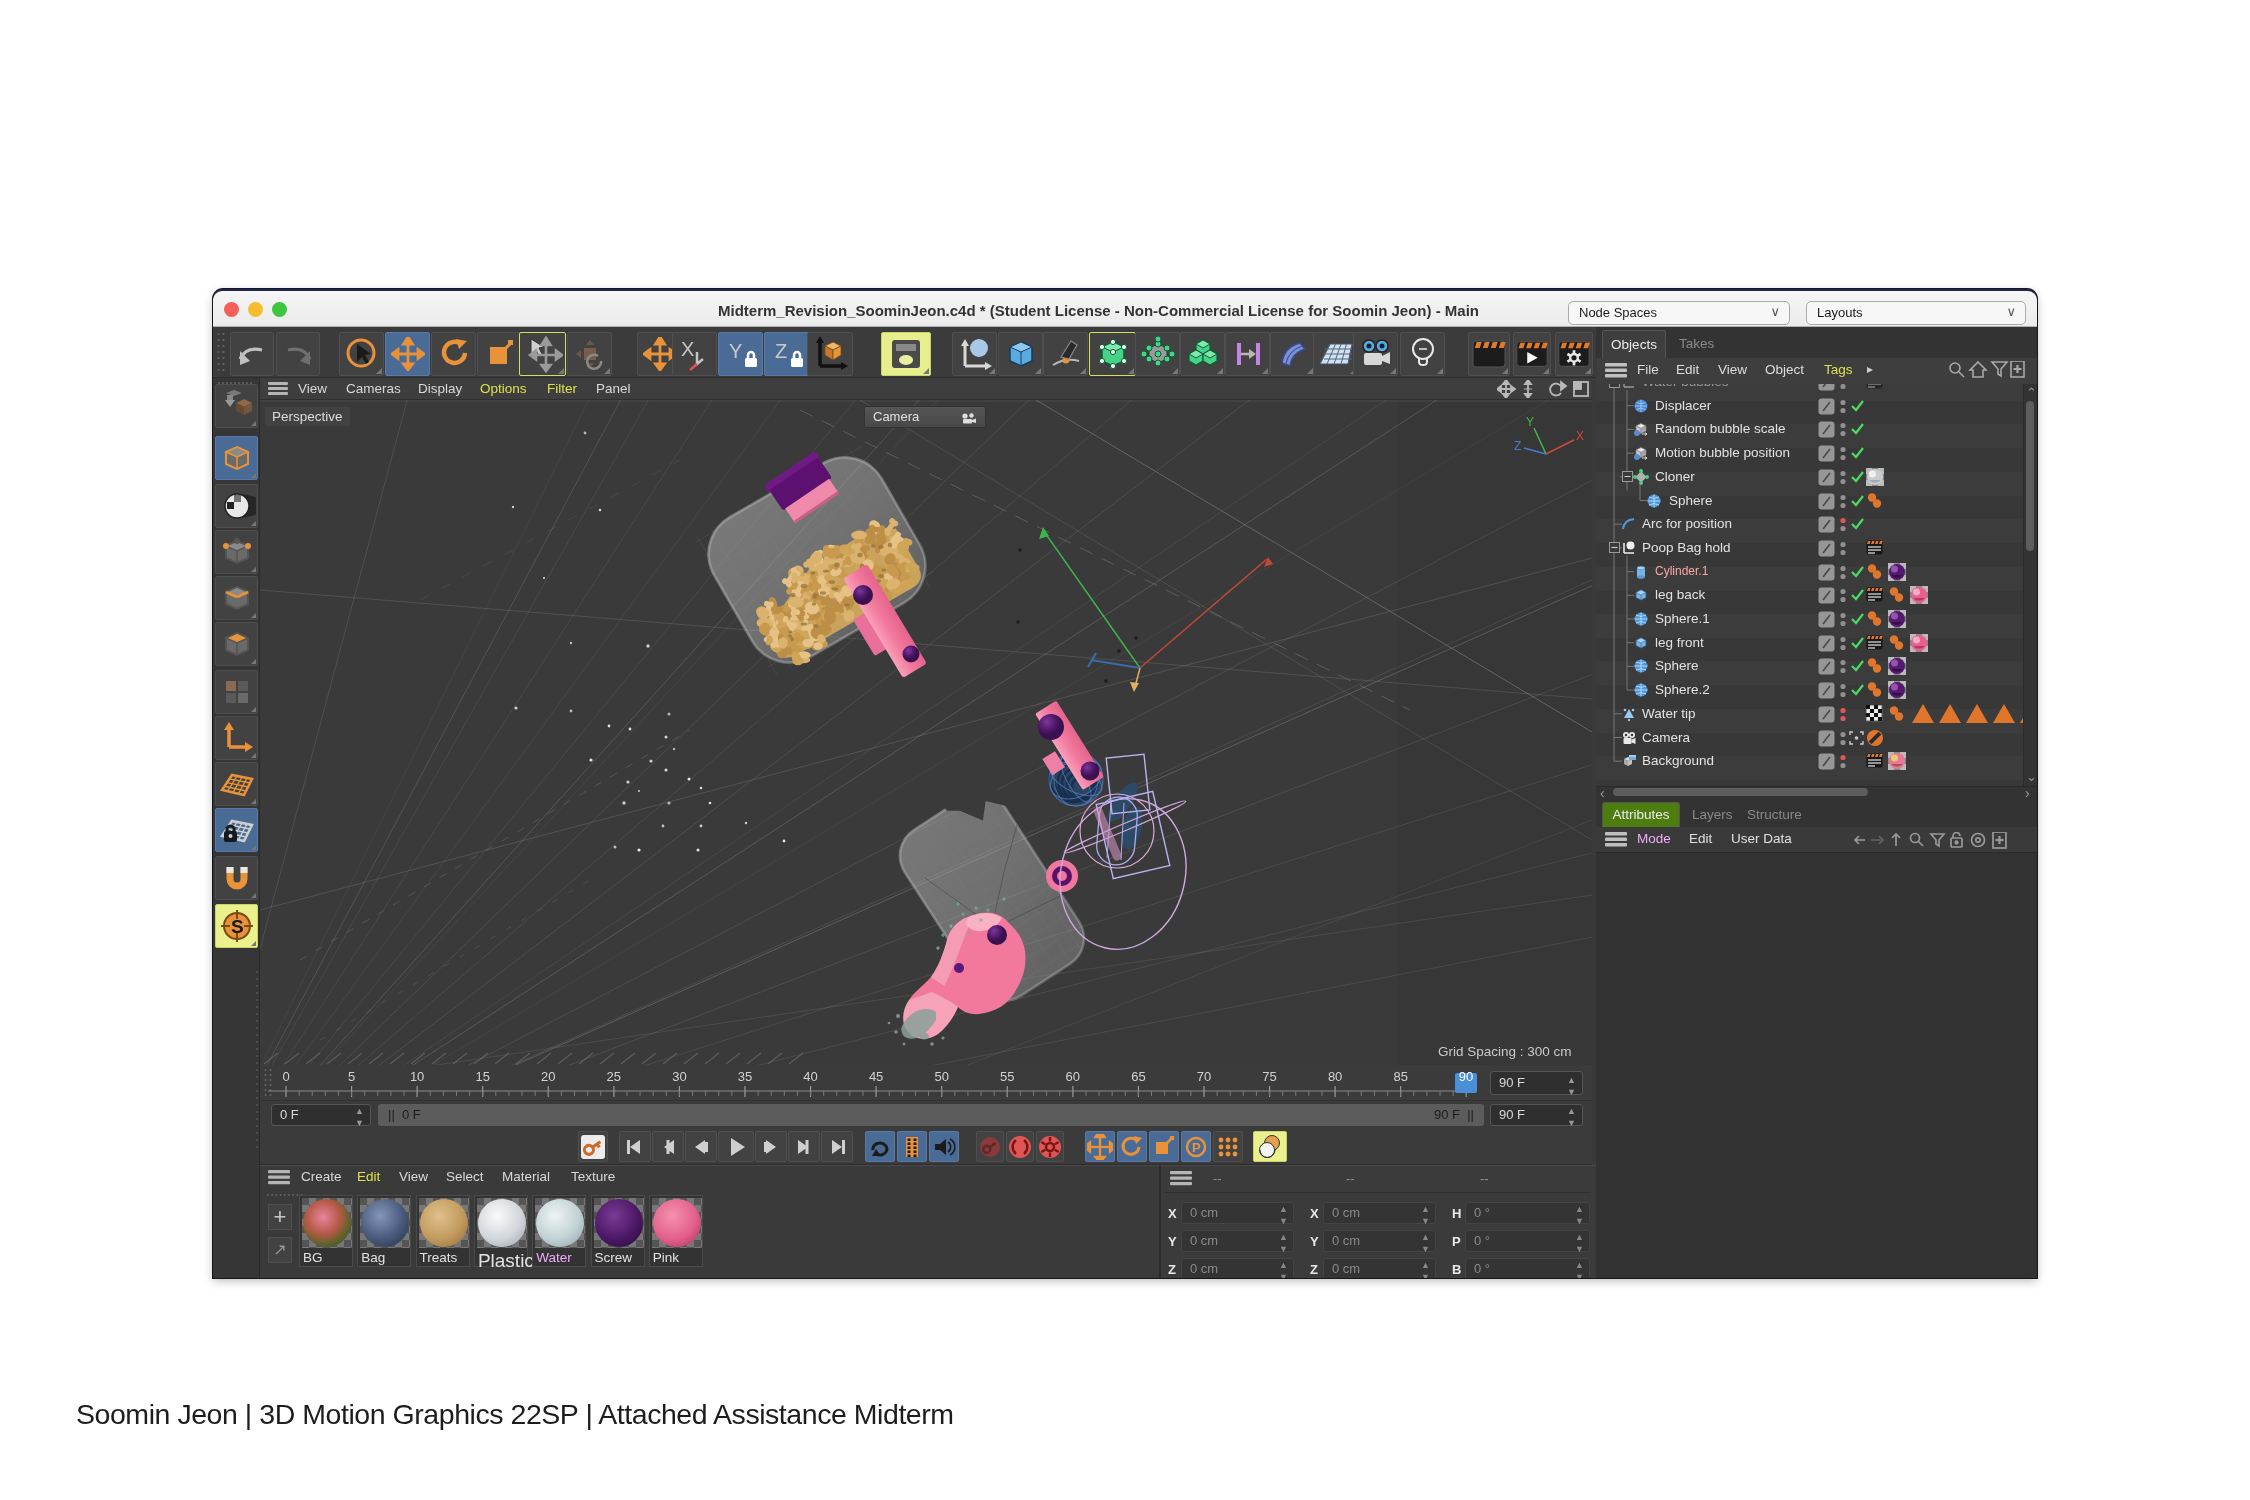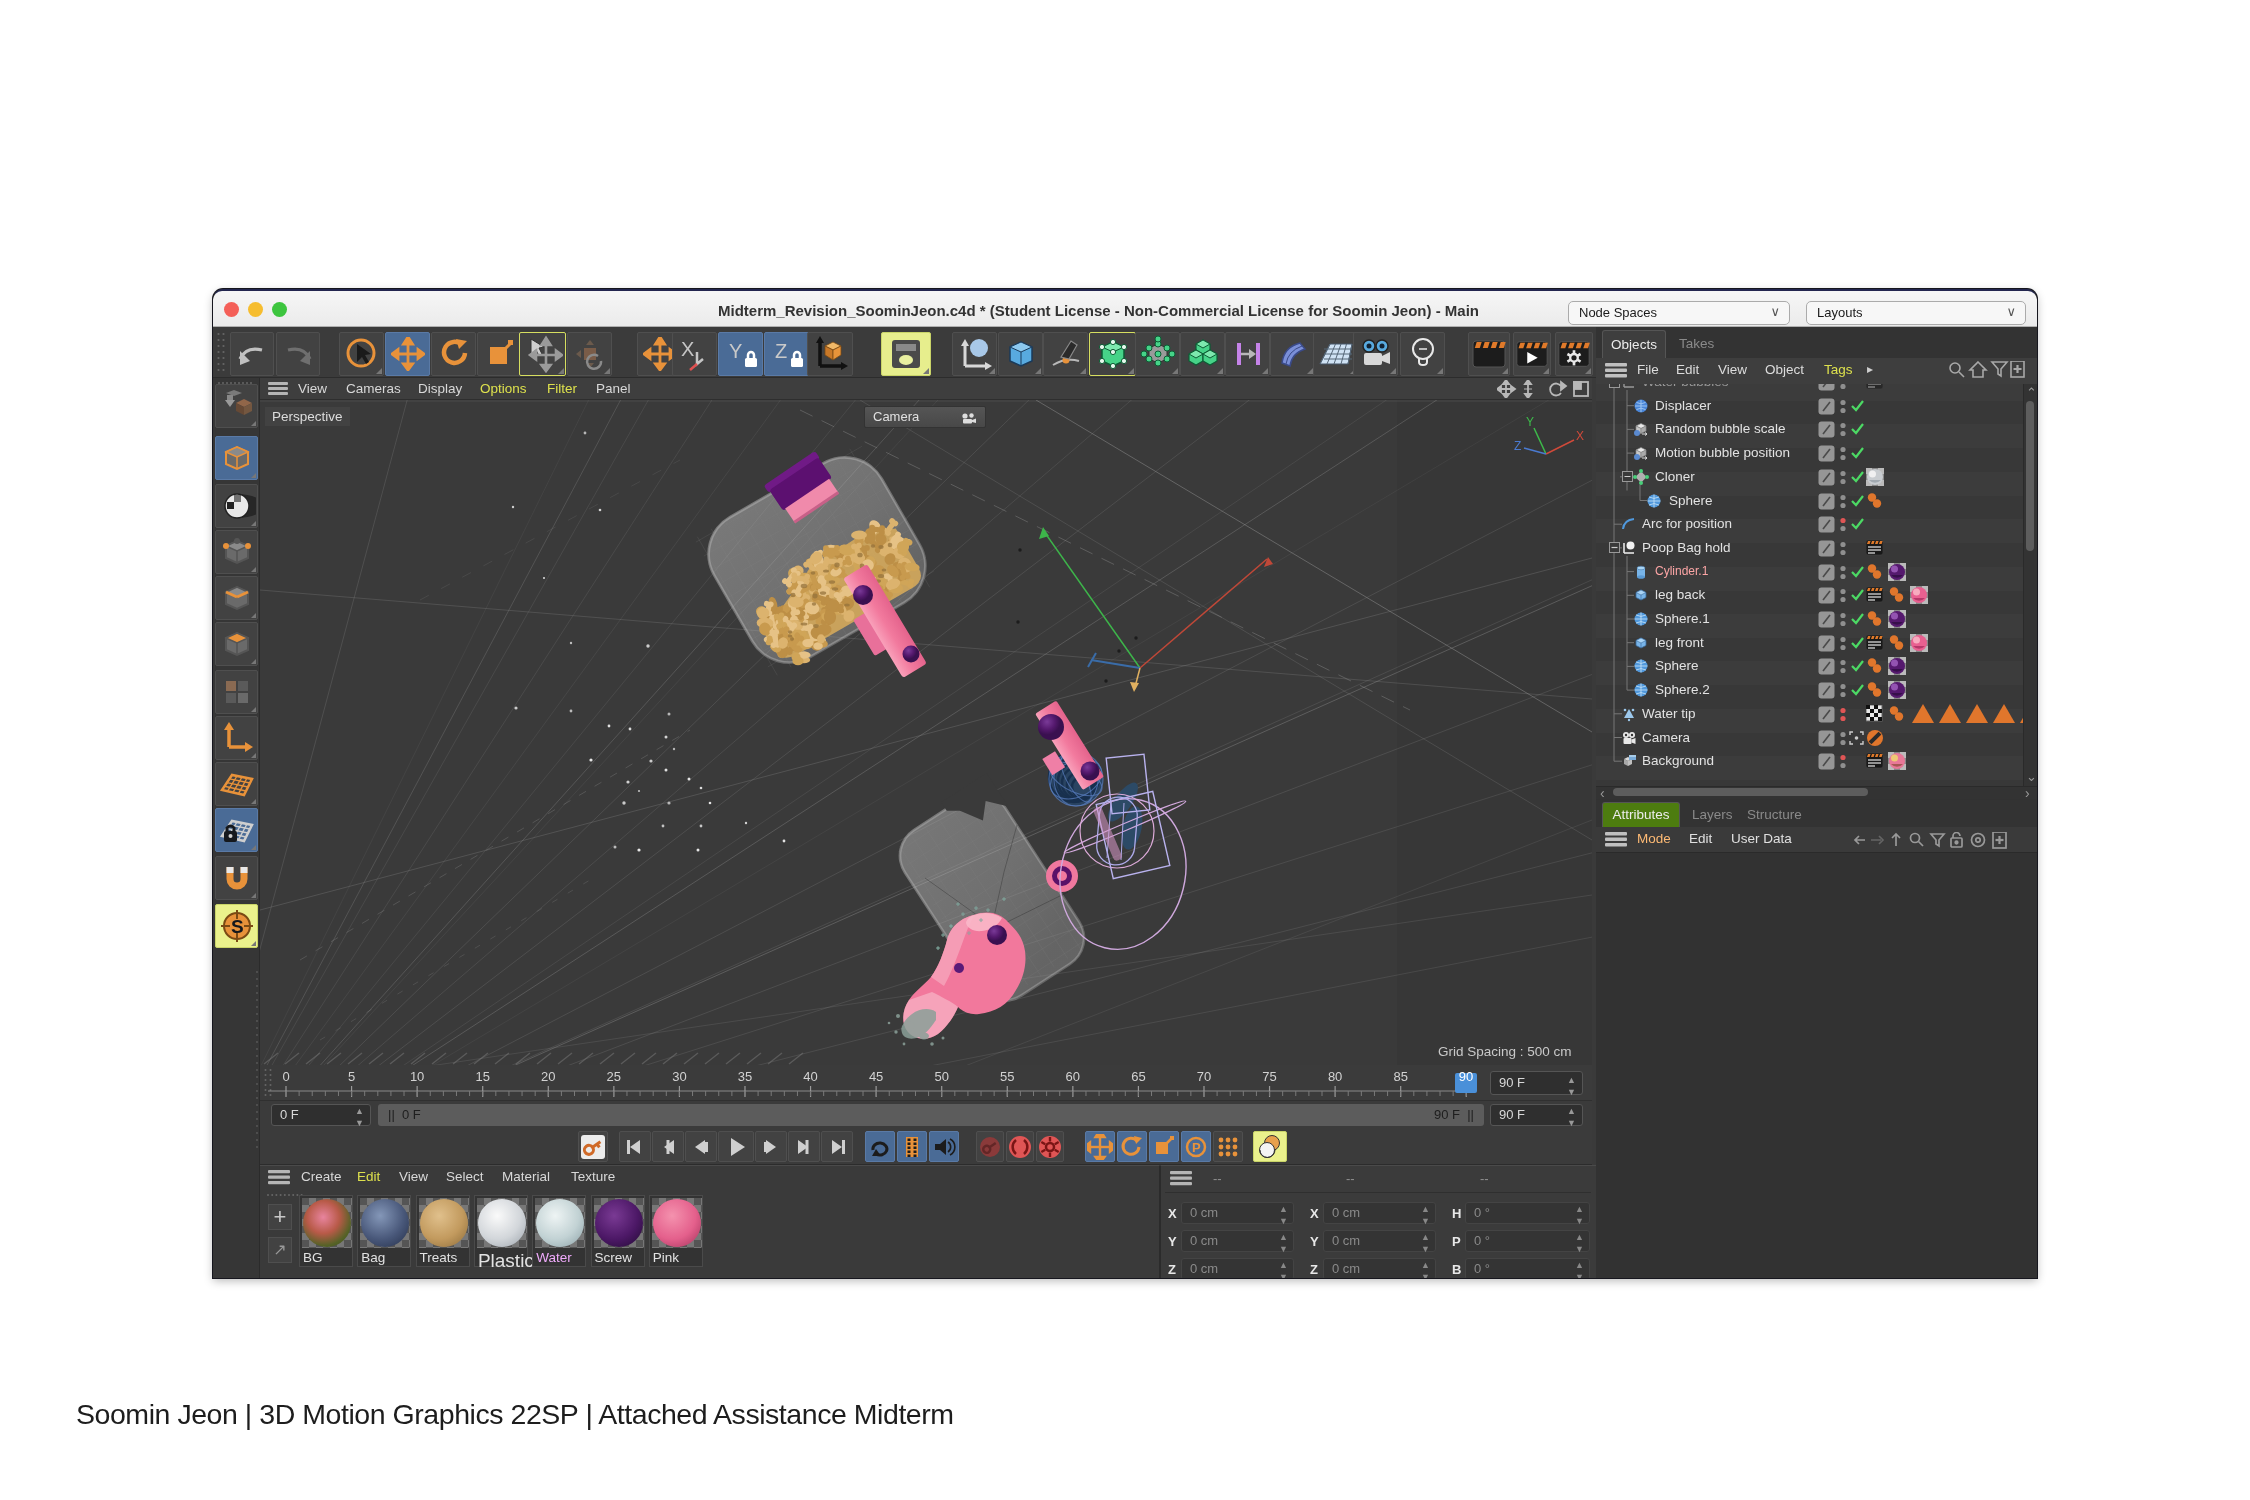--- a/index.html
+++ b/index.html
@@ -1553,21 +1553,21 @@
             <polygon points="11,8 15,6.5 15,11 11,10" fill="#ddd"></polygon>
           </svg></div>
         <svg style="position:absolute;left:1248px;top:14px" width="80" height="56" viewBox="0 0 80 56">
           <line x1="38" y1="40" x2="26" y2="14" stroke="#3dbb4a" stroke-width="1.5"></line>
           <line x1="38" y1="40" x2="66" y2="26" stroke="#d04a3a" stroke-width="1.5"></line>
           <line x1="38" y1="40" x2="16" y2="34" stroke="#4a7ad0" stroke-width="1.5"></line>
           <text x="18" y="12" font-size="12" fill="#3dbb4a">Y</text>
           <text x="68" y="26" font-size="12" fill="#d04a3a">X</text>
           <text x="6" y="36" font-size="12" fill="#4a7ad0">Z</text>
         </svg>
-        <div style="position:absolute;left:1178px;top:644px;font-size:13.5px;color:#c9c9c9;font-weight:normal;white-space:nowrap;">Grid Spacing : 500 cm</div>
+        <div style="position:absolute;left:1178px;top:644px;font-size:13.5px;color:#c9c9c9;font-weight:normal;white-space:nowrap;">Grid Spacing : 300 cm</div>
       </div>
       <div style="position:absolute;left:47px;top:776px;width:1332px;height:36px;background:#3b3b3b;border-bottom:1px solid #303030;"></div>
       <div style="position:absolute;left:50px;top:779px;width:10px;height:30px;">
         <svg width="10" height="30" viewBox="0 0 10 30">
           <circle cx="2.5" cy="2" r="1" fill="#666"></circle>
           <circle cx="7.5" cy="2" r="1" fill="#666"></circle>
           <circle cx="2.5" cy="7" r="1" fill="#666"></circle>
           <circle cx="7.5" cy="7" r="1" fill="#666"></circle>
           <circle cx="2.5" cy="12" r="1" fill="#666"></circle>
           <circle cx="7.5" cy="12" r="1" fill="#666"></circle>
@@ -2576,21 +2576,21 @@
       <div style="position:absolute;left:1383px;top:511px;width:441px;height:27px;background:#333;"></div>
       <div style="position:absolute;left:1389px;top:513px;width:78px;height:25px;background:#4d7c0f;border:1px solid #555;border-bottom:none;border-radius:3px 3px 0 0;font-size:13.5px;color:#ececec;text-align:center;line-height:24px;">Attributes</div>
       <div style="position:absolute;left:1479px;top:518px;font-size:13.5px;color:#8a8a8a;font-weight:normal;white-space:nowrap;">Layers</div>
       <div style="position:absolute;left:1534px;top:518px;font-size:13.5px;color:#8a8a8a;font-weight:normal;white-space:nowrap;">Structure</div>
       <div style="position:absolute;left:1383px;top:538px;width:441px;height:26px;background:#3a3a3a;border-bottom:1px solid #2a2a2a;"></div>
       <svg style="position:absolute;left:1392px;top:543px;" width="22" height="16" viewBox="0 0 22 16">
         <rect x="0" y="0.0" width="22" height="3.4" rx="1" fill="#c0c0c0"></rect>
         <rect x="0" y="5.5" width="22" height="3.4" rx="1" fill="#c0c0c0"></rect>
         <rect x="0" y="11.0" width="22" height="3.4" rx="1" fill="#c0c0c0"></rect>
       </svg>
-      <div style="position:absolute;left:1424px;top:542px;font-size:13.5px;color:#fdba74;font-weight:normal;white-space:nowrap;">Mode</div>
+      <div style="position:absolute;left:1424px;top:542px;font-size:13.5px;color:#f0abfc;font-weight:normal;white-space:nowrap;">Mode</div>
       <div style="position:absolute;left:1476px;top:542px;font-size:13.5px;color:#e0e0e0;font-weight:normal;white-space:nowrap;">Edit</div>
       <div style="position:absolute;left:1518px;top:542px;font-size:13.5px;color:#e0e0e0;font-weight:normal;white-space:nowrap;">User Data</div>
       <svg style="position:absolute;left:1640px;top:543px;" width="156" height="17" viewBox="0 0 156 17">
         <g stroke="#999" stroke-width="1.7" fill="none">
           <path d="M12 8 H2 M6 4 L2 8 l4 4"></path>
           <g opacity="0.45">
             <path d="M18 8 h10 M26 4 l4 4 -4 4"></path>
           </g>
           <g transform="translate(38,0)">
             <path d="M5 14 V2 M1 6 L5 2 l4 4"></path>

